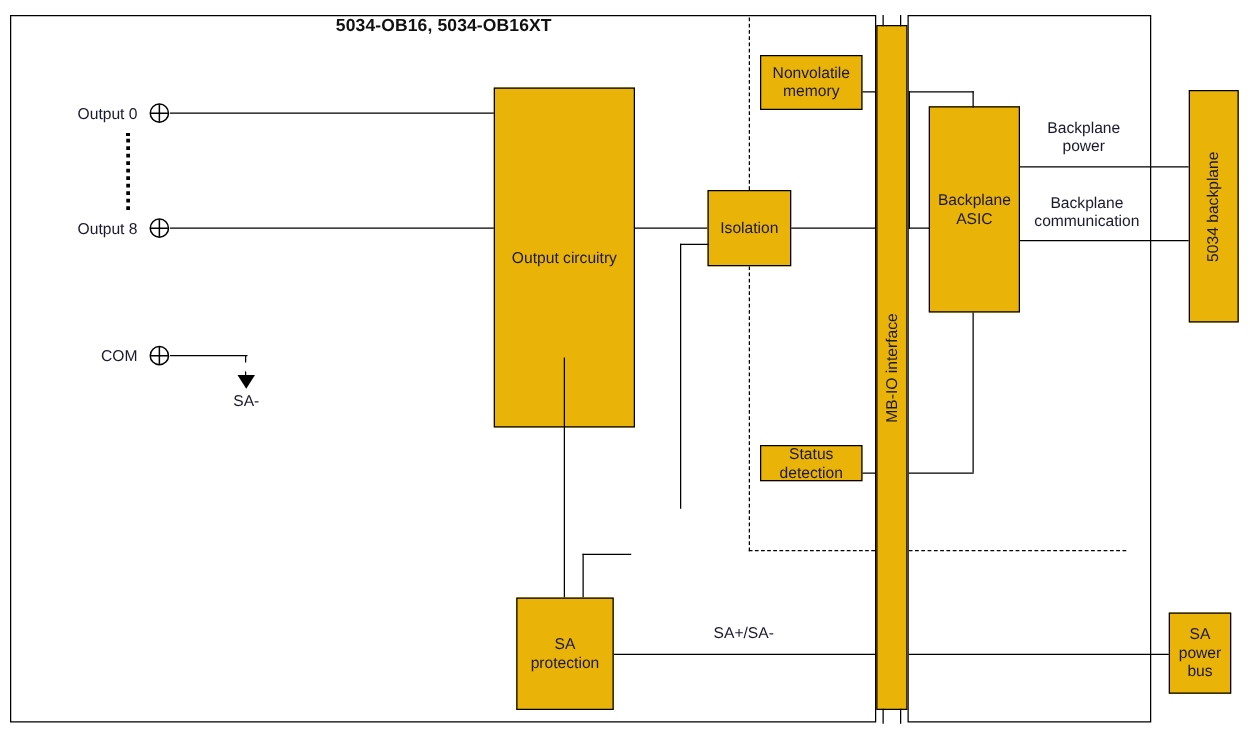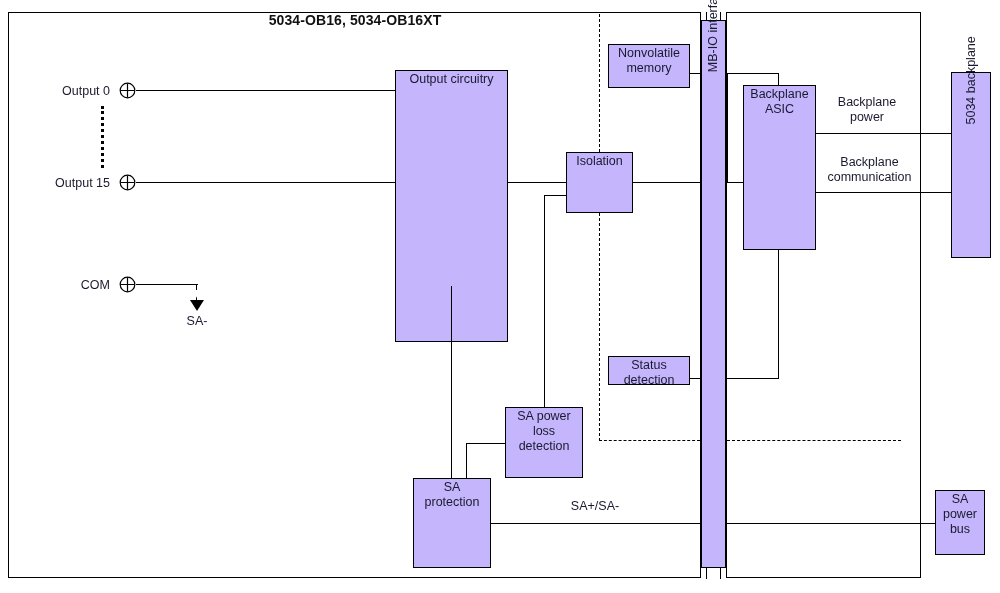--- a/index.html
+++ b/index.html
@@ -9,22 +9,22 @@
 
   
   .abs{position:absolute;box-sizing:border-box;}
 
   
   .container{border:1.6px solid #000;background:transparent;}
 
   
   .block{
     border:1.1px solid #000;
-    background:#c4b5fd;
-    display:flex;align-items:flex-start;justify-content:center;
+    background:#eab308;
+    display:flex;align-items:center;justify-content:center;
     text-align:center;
     font-size:12.5px;
     color:#1a1a2e;
     line-height:1.18;
     padding:1px 3px;
   }
   .block.vert{padding:0;}
   .block.vert span{
     display:block;
     transform:rotate(-90deg);
@@ -101,21 +101,21 @@
   <div class="abs terminal" style="left:119px;top:82px;">
     <svg viewBox="0 0 17 17" width="17" height="17">
       <circle cx="8.5" cy="8.5" r="7.3" fill="#fff" stroke="#000" stroke-width="1.2"></circle>
       <path d="M8.5 1.6 L8.5 15.4 M1.6 8.5 L15.4 8.5" stroke="#000" stroke-width="1.2"></path>
     </svg>
   </div>
   <div class="abs wire-h" style="left:136px;top:90px;width:260px;"></div>
 
   <div class="abs dots-v" style="left:101px;top:106px;height:62px;"></div>
 
-  <div class="abs lbl right" style="left:40px;top:176px;width:70px;">Output 15</div>
+  <div class="abs lbl right" style="left:40px;top:176px;width:70px;">Output 8</div>
   <div class="abs terminal" style="left:119px;top:174px;">
     <svg viewBox="0 0 17 17" width="17" height="17">
       <circle cx="8.5" cy="8.5" r="7.3" fill="#fff" stroke="#000" stroke-width="1.2"></circle>
       <path d="M8.5 1.6 L8.5 15.4 M1.6 8.5 L15.4 8.5" stroke="#000" stroke-width="1.2"></path>
     </svg>
   </div>
   <div class="abs wire-h" style="left:136px;top:182px;width:260px;"></div>
 
   <div class="abs lbl right" style="left:40px;top:278px;width:70px;">COM</div>
   <div class="abs terminal" style="left:119px;top:276px;">
@@ -152,23 +152,20 @@
   <div class="abs block" style="left:608px;top:44px;width:82px;height:44px;">
     <span><span>Nonvolatile</span><br><span>memory</span></span>
   </div>
   <div class="abs wire-h" style="left:690px;top:73px;width:11px;"></div>
 
   <div class="abs block" style="left:608px;top:356px;width:82px;height:29px;">
     <span><span>Status</span><br><span>detection</span></span>
   </div>
   <div class="abs wire-h" style="left:690px;top:378px;width:11px;"></div>
 
-  <div class="abs block" style="left:505px;top:407px;width:78px;height:71px;">
-    <span><span>SA power</span><br><span>loss</span><br><span>detection</span></span>
-  </div>
 
   <div class="abs wire-h" style="left:466px;top:443px;width:39px;"></div>
   <div class="abs wire-v" style="left:466px;top:443px;height:35px;"></div>
 
   <div class="abs block" style="left:413px;top:478px;width:78px;height:90px;">
     <span><span>SA</span><br><span>protection</span></span>
   </div>
 
   <div class="abs wire-h" style="left:491px;top:523px;width:210px;"></div>
   <div class="abs lbl center" style="left:530px;top:499px;width:130px;">SA+/SA-</div>

